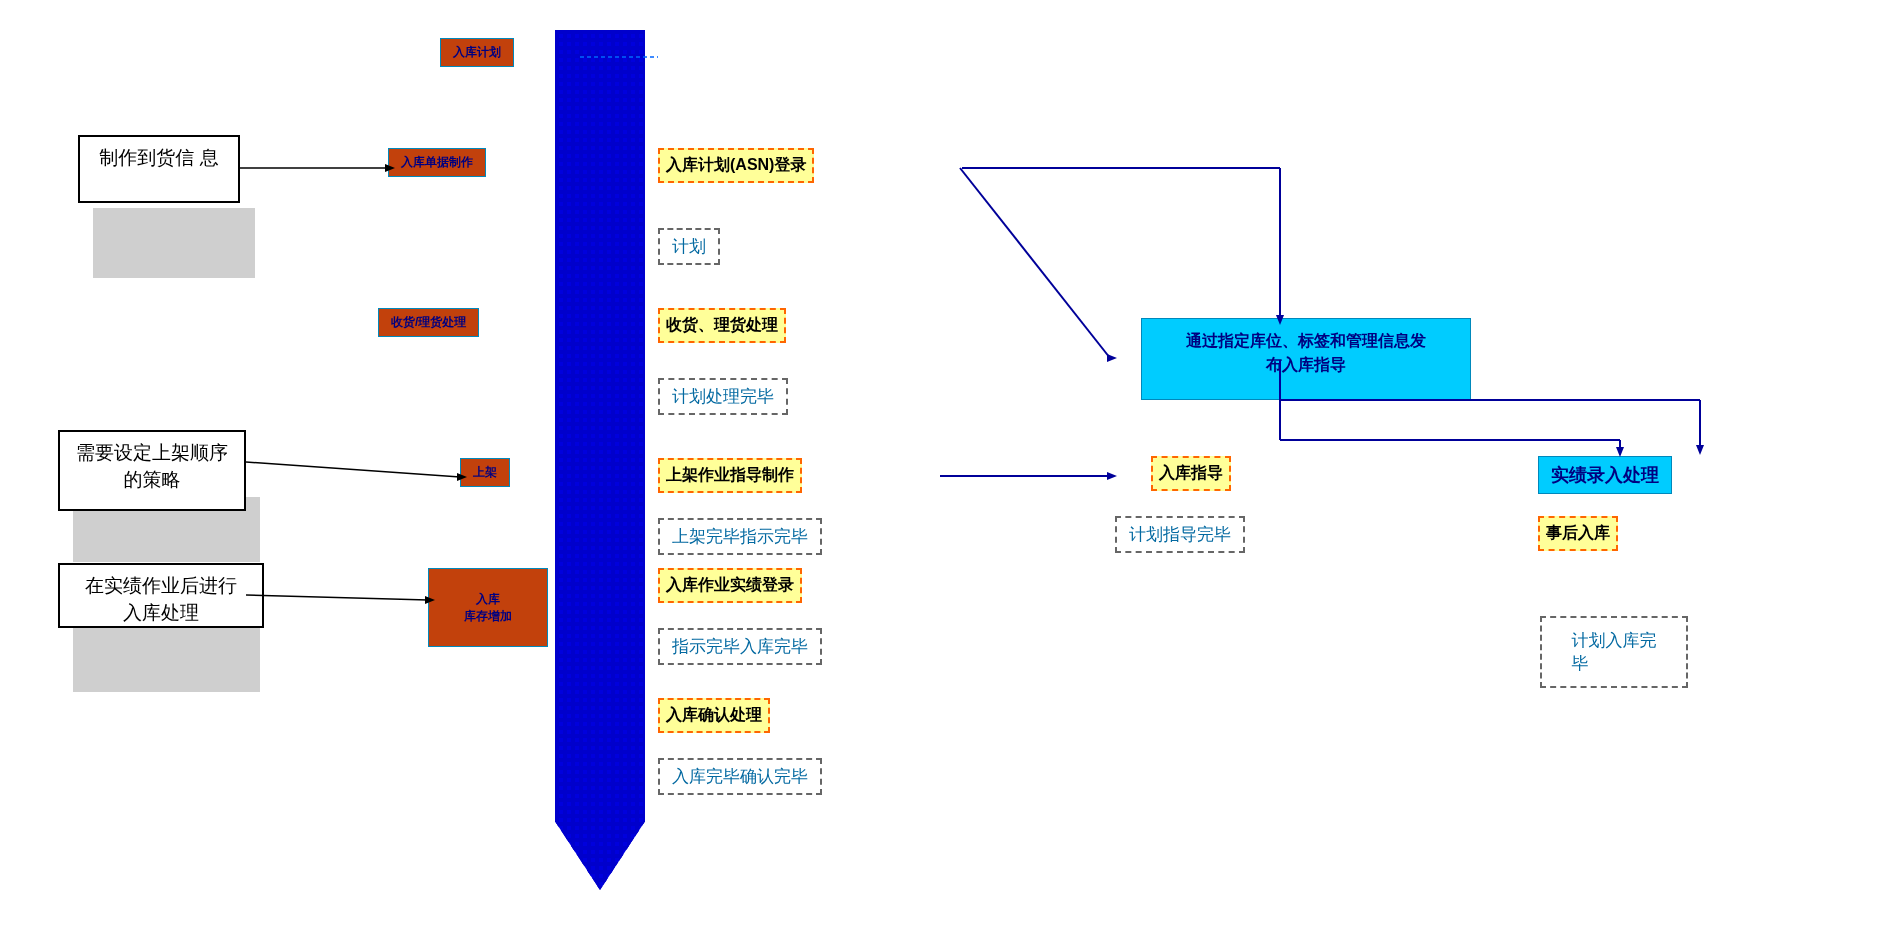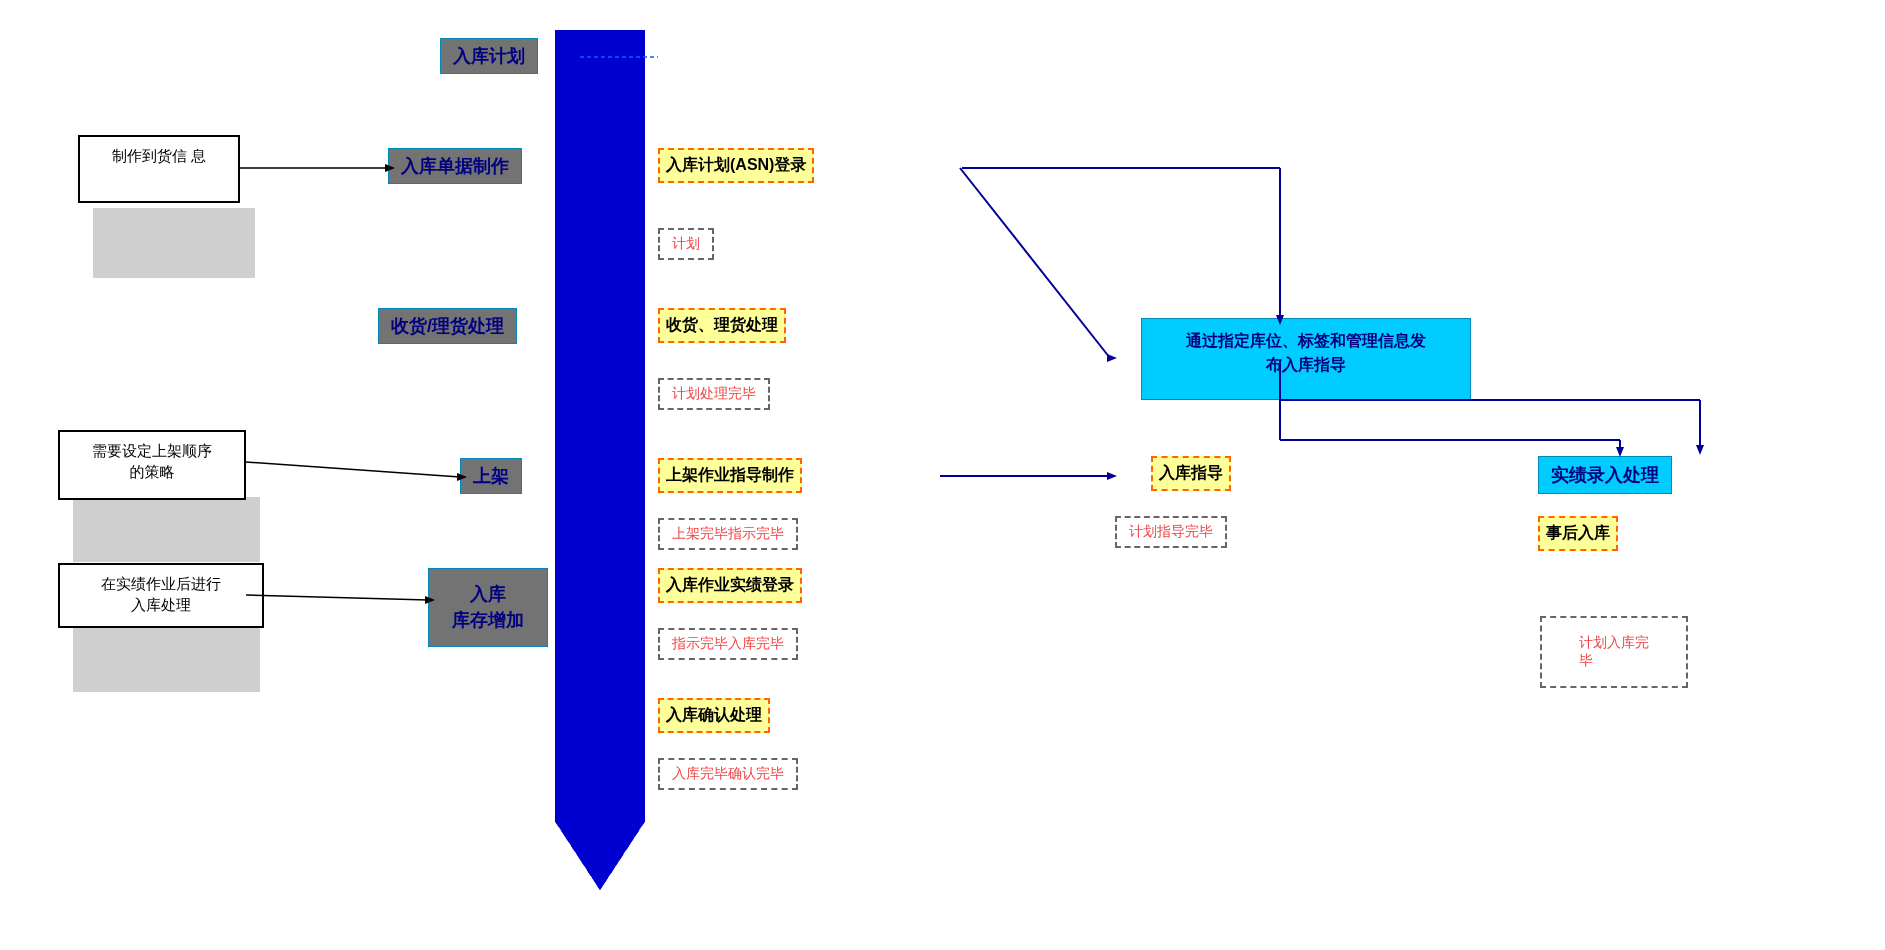--- a/index.html
+++ b/index.html
@@ -35,24 +35,24 @@
         #0000cc 0px, #0000cc 4px,
         transparent 4px, transparent 8px
       );
       background-color: #0000dd;
       clip-path: polygon(0 0, 100% 0, 100% 92%, 50% 100%, 0 92%);
     }
 
     
     .stage-box {
       position: absolute;
-      background: #737373;
+      background: #c2410c;
       border: 1px solid #0088bb;
       padding: 5px 12px;
-      font-size: 18px;
+      font-size: 12px;
       font-weight: bold;
       color: #000080;
       white-space: nowrap;
     }
 
     
     .process-box-yellow {
       position: absolute;
       background: #ffff99;
       border: 2px dashed #ff6600;
@@ -62,32 +62,32 @@
       color: #000;
       white-space: nowrap;
     }
 
     
     .result-box {
       position: absolute;
       background: #fff;
       border: 2px dashed #666;
       padding: 5px 12px;
-      font-size: 14px;
-      color: #ef4444;
+      font-size: 17px;
+      color: #0369a1;
       white-space: nowrap;
     }
 
     
     .info-box {
       position: absolute;
       background: #fff;
       border: 2px solid #000;
       padding: 8px 10px;
-      font-size: 15px;
+      font-size: 19px;
       color: #000;
       line-height: 1.4;
       text-align: center;
     }
 
     
     .right-info-box {
       position: absolute;
       background: #00ccff;
       border: 1px solid #0088bb;
@@ -135,21 +135,21 @@
   <div class="blue-column"></div>
 
   <div class="shadow-box" style="left:93px;top:208px;width:162px;height:70px;"></div>
   <div class="shadow-box" style="left:73px;top:497px;width:187px;height:65px;"></div>
   <div class="shadow-box" style="left:73px;top:627px;width:187px;height:65px;"></div>
 
   <div class="info-box" style="left:78px;top:135px;width:162px;height:68px;">
     <span>制作到货信
 息</span>
   </div>
-  <div class="info-box" style="left:58px;top:430px;width:188px;height:70px;">
+  <div class="info-box" style="left:58px;top:430px;width:188px;height:81px;">
     <span>需要设定上架顺序<br>的策略</span>
   </div>
   <div class="info-box" style="left:58px;top:563px;width:206px;height:65px;">
     <span>在实绩作业后进行<br>入库处理</span>
   </div>
 
   <div class="stage-box" style="left:440px;top:38px;">
     <span>入库计划</span>
   </div>
   <div class="stage-box" style="left:388px;top:148px;">

